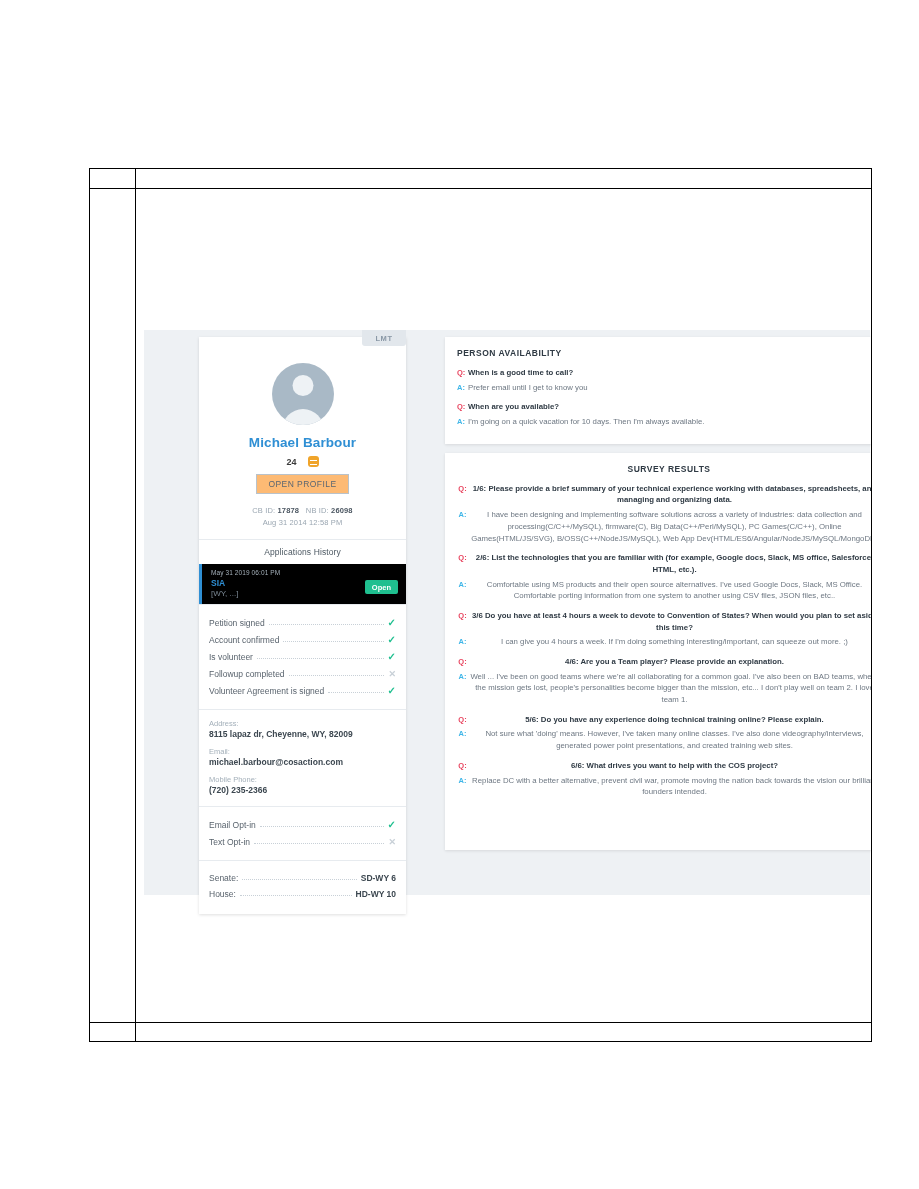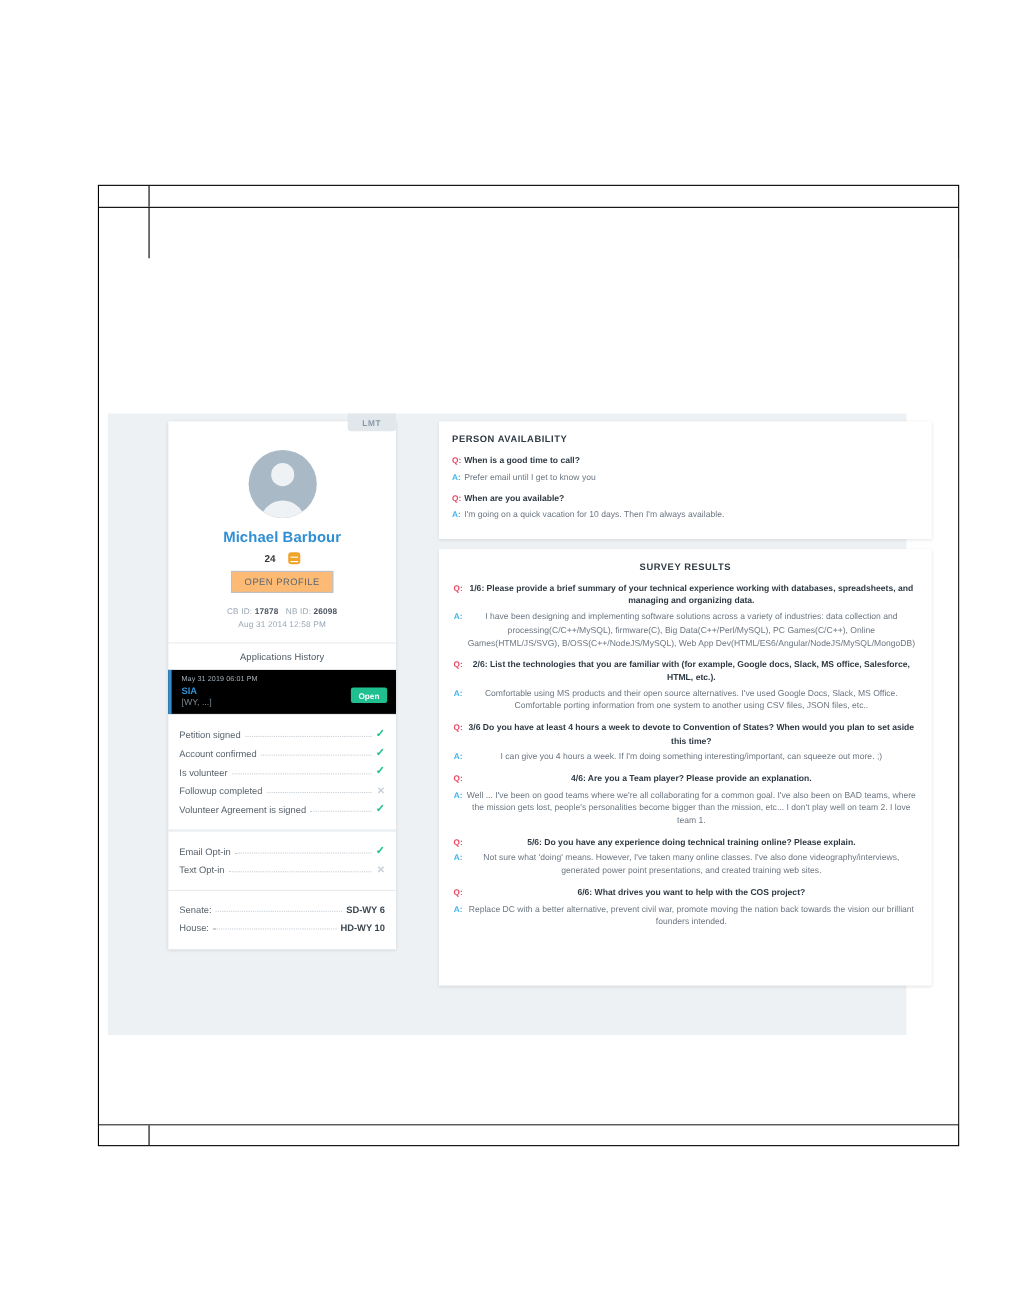--- a/index.html
+++ b/index.html
@@ -2,21 +2,21 @@
 <html><head>
 <meta charset="utf-8">
 <style>
   html,body{margin:0;padding:0;background:#ffffff;}
   body{width:919px;height:1189px;font-family:"Liberation Sans",sans-serif;-webkit-font-smoothing:antialiased;}
 
   
   #doc-frame{position:absolute;left:89px;top:168px;width:783px;height:874px;border:1px solid #000;box-sizing:border-box;}
   .frame-row{display:flex;box-sizing:border-box;}
   .frame-row.r-top{height:20px;border-bottom:1px solid #000;}
-  .frame-row.r-mid{height:833px;flex-direction:column;}
+  .frame-row.r-mid{height:833px;}
   .frame-row.r-bot{height:19px;border-top:1px solid #000;}
   .frame-col-left{width:46px;border-right:1px solid #000;box-sizing:border-box;flex:0 0 46px;}
   .frame-col-right{flex:1 1 auto;position:relative;box-sizing:border-box;}
 
   
   #app{position:absolute;left:0;top:0;width:100%;height:100%;background:#ffffff;overflow:hidden;}
 
   #app-canvas{position:absolute;left:8px;top:141px;width:726px;height:565px;background:#eef1f4;}
 
   
@@ -154,20 +154,28 @@
                   <span class="cross">✕</span>
                 </div>
                 <div class="check-row">
                   <span class="cl-label">Volunteer Agreement is signed</span>
                   <span class="cl-dots"></span>
                   <span class="tick">✓</span>
                 </div>
               </div>
 
             <div class="pc-sep"></div>
+            <div class="contact-block">
+              <div class="cb-lab">Address:</div>
+              <div class="cb-val">8115 lapaz dr, Cheyenne, WY, 82009</div>
+              <div class="cb-lab">Email:</div>
+              <div class="cb-val">michael.barbour@cosaction.com</div>
+              <div class="cb-lab">Mobile Phone:</div>
+              <div class="cb-val last">(720) 235-2366</div>
+            </div>
 
             <div class="pc-sep"></div>
             <div class="check-list" id="optin-list">
                 <div class="check-row">
                   <span class="cl-label">Email Opt-in</span>
                   <span class="cl-dots"></span>
                   <span class="tick">✓</span>
                 </div>
                 <div class="check-row">
                   <span class="cl-label">Text Opt-in</span>

